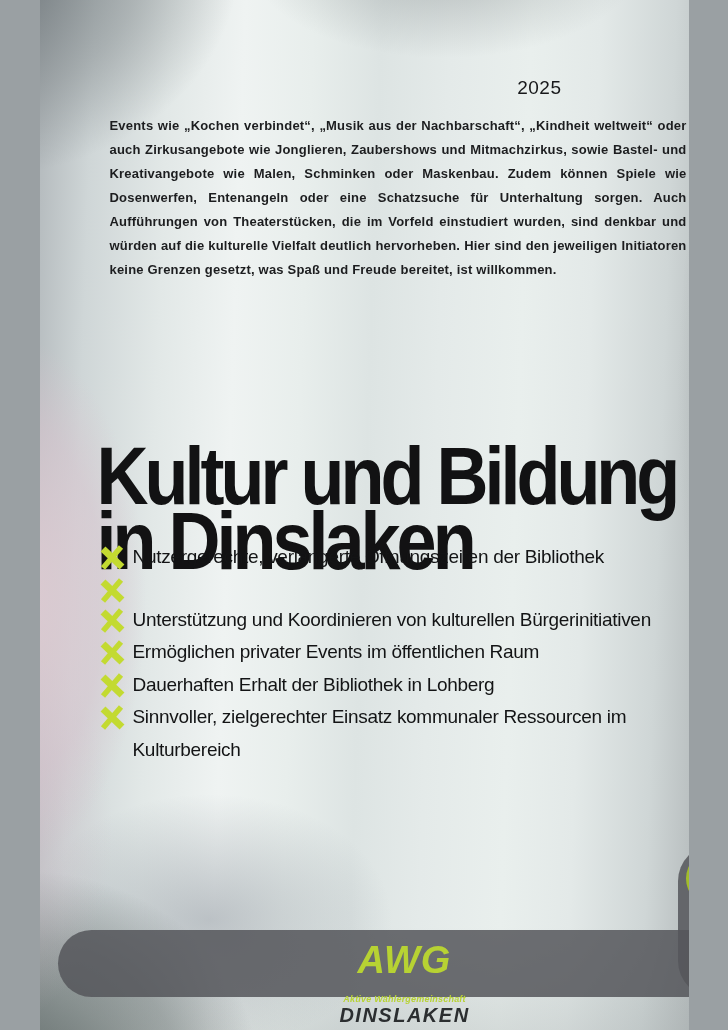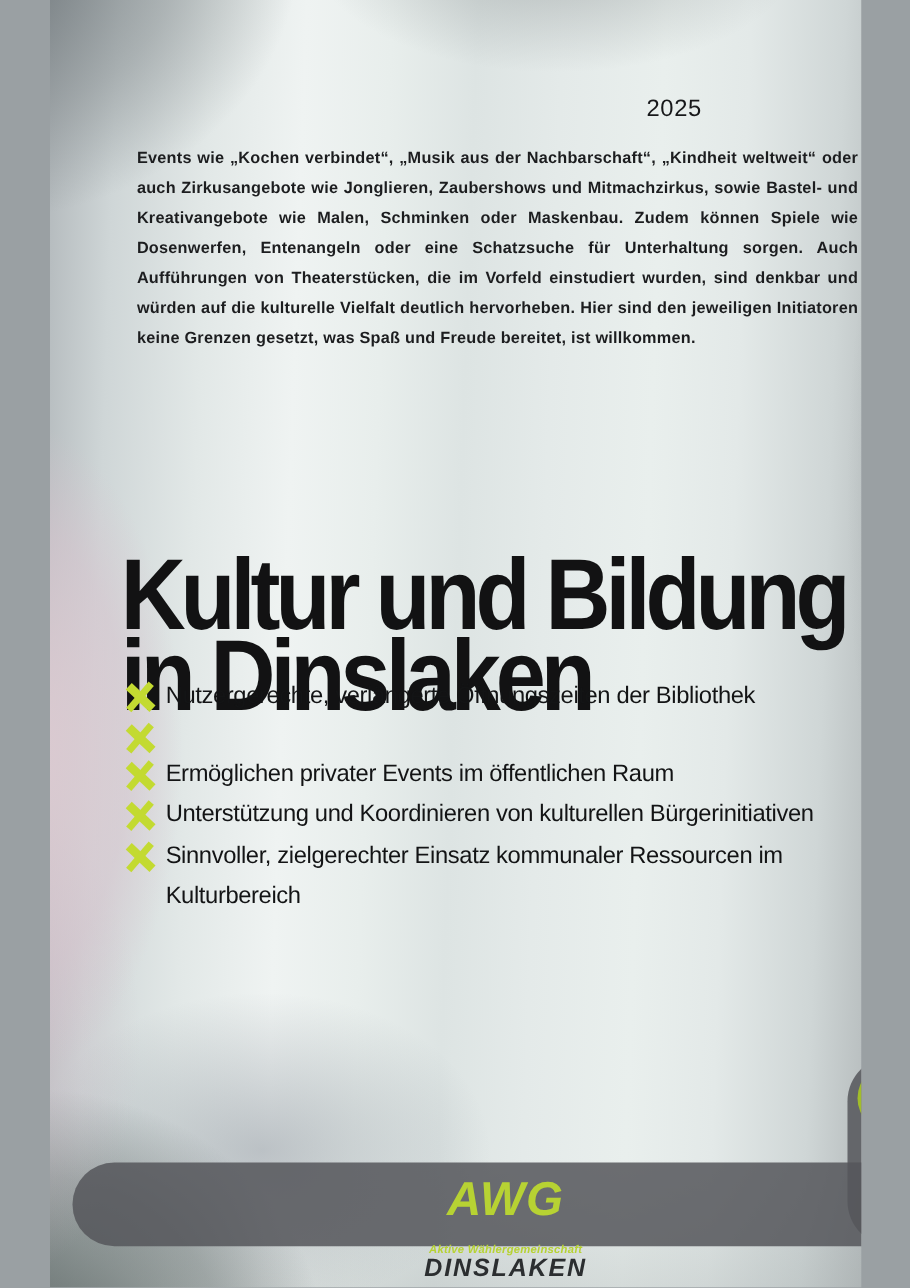--- a/index.html
+++ b/index.html
@@ -112,28 +112,35 @@
       <svg class="x-icon" viewBox="0 0 27 27" aria-hidden="true">
           <path d="M4 5 L23 23" stroke="currentColor" stroke-width="7" stroke-linecap="butt" fill="none"></path>
           <path d="M22 3 L4 24" stroke="currentColor" stroke-width="5.5" stroke-linecap="butt" fill="none"></path>
         </svg>
     </li>
     <li>
       <svg class="x-icon" viewBox="0 0 27 27" aria-hidden="true">
           <path d="M4 5 L23 23" stroke="currentColor" stroke-width="7" stroke-linecap="butt" fill="none"></path>
           <path d="M22 3 L4 24" stroke="currentColor" stroke-width="5.5" stroke-linecap="butt" fill="none"></path>
         </svg>
+      <span>Unterstützung und Koordinieren von kulturellen Bürgerinitiativen</span>
+    </li>
+    <li>
+      <svg class="x-icon" viewBox="0 0 27 27" aria-hidden="true">
+          <path d="M4 5 L23 23" stroke="currentColor" stroke-width="7" stroke-linecap="butt" fill="none"></path>
+          <path d="M22 3 L4 24" stroke="currentColor" stroke-width="5.5" stroke-linecap="butt" fill="none"></path>
+        </svg>
       <span>Ermöglichen privater Events im öffentlichen Raum</span>
     </li>
     <li>
       <svg class="x-icon" viewBox="0 0 27 27" aria-hidden="true">
           <path d="M4 5 L23 23" stroke="currentColor" stroke-width="7" stroke-linecap="butt" fill="none"></path>
           <path d="M22 3 L4 24" stroke="currentColor" stroke-width="5.5" stroke-linecap="butt" fill="none"></path>
         </svg>
-      <span>Unterstützung und Koordinieren von kulturellen Bürgerinitiativen</span>
+      <span>Dauerhaften Erhalt der Bibliothek in Lohberg</span>
     </li>
     <li>
       <svg class="x-icon" viewBox="0 0 27 27" aria-hidden="true">
           <path d="M4 5 L23 23" stroke="currentColor" stroke-width="7" stroke-linecap="butt" fill="none"></path>
           <path d="M22 3 L4 24" stroke="currentColor" stroke-width="5.5" stroke-linecap="butt" fill="none"></path>
         </svg>
       <span>Sinnvoller, zielgerechter Einsatz kommunaler Ressourcen im Kulturbereich</span>
     </li>
   </ul>
 

